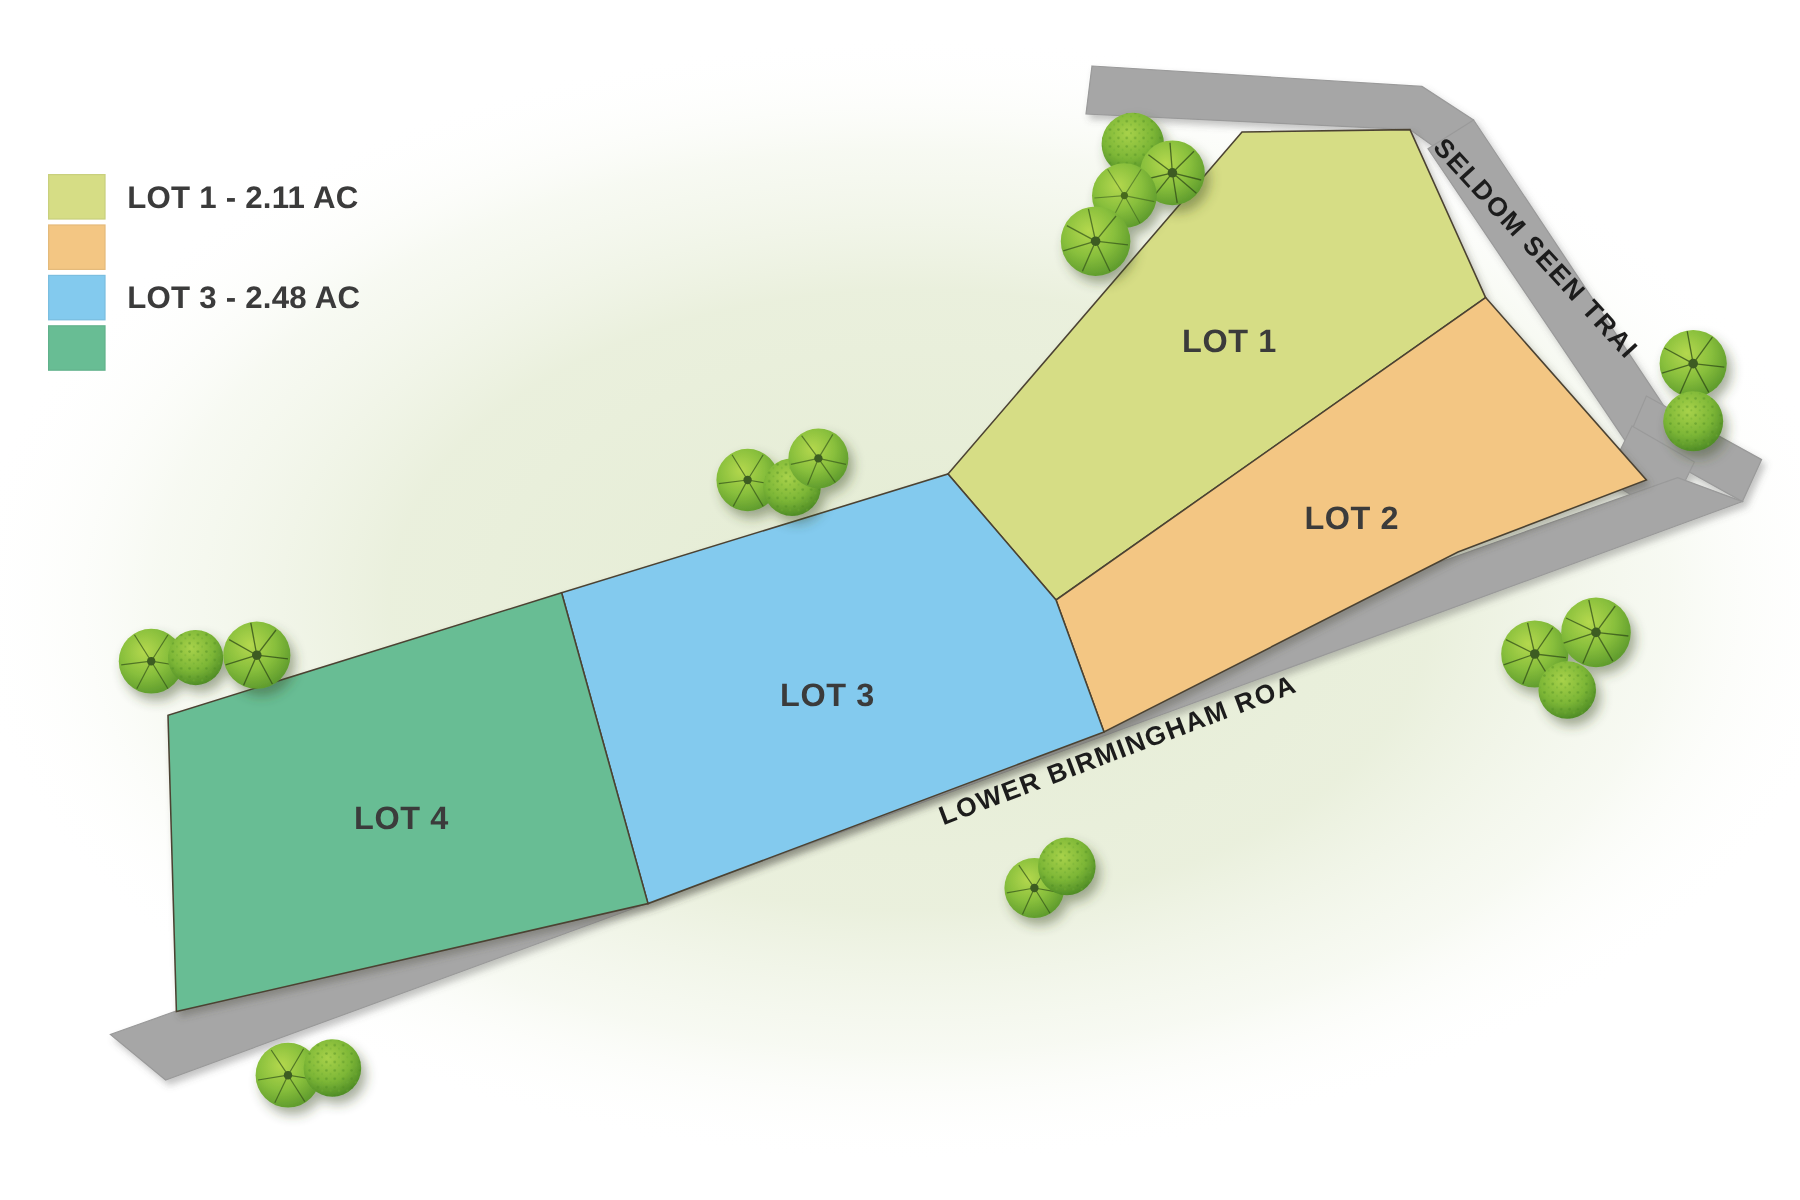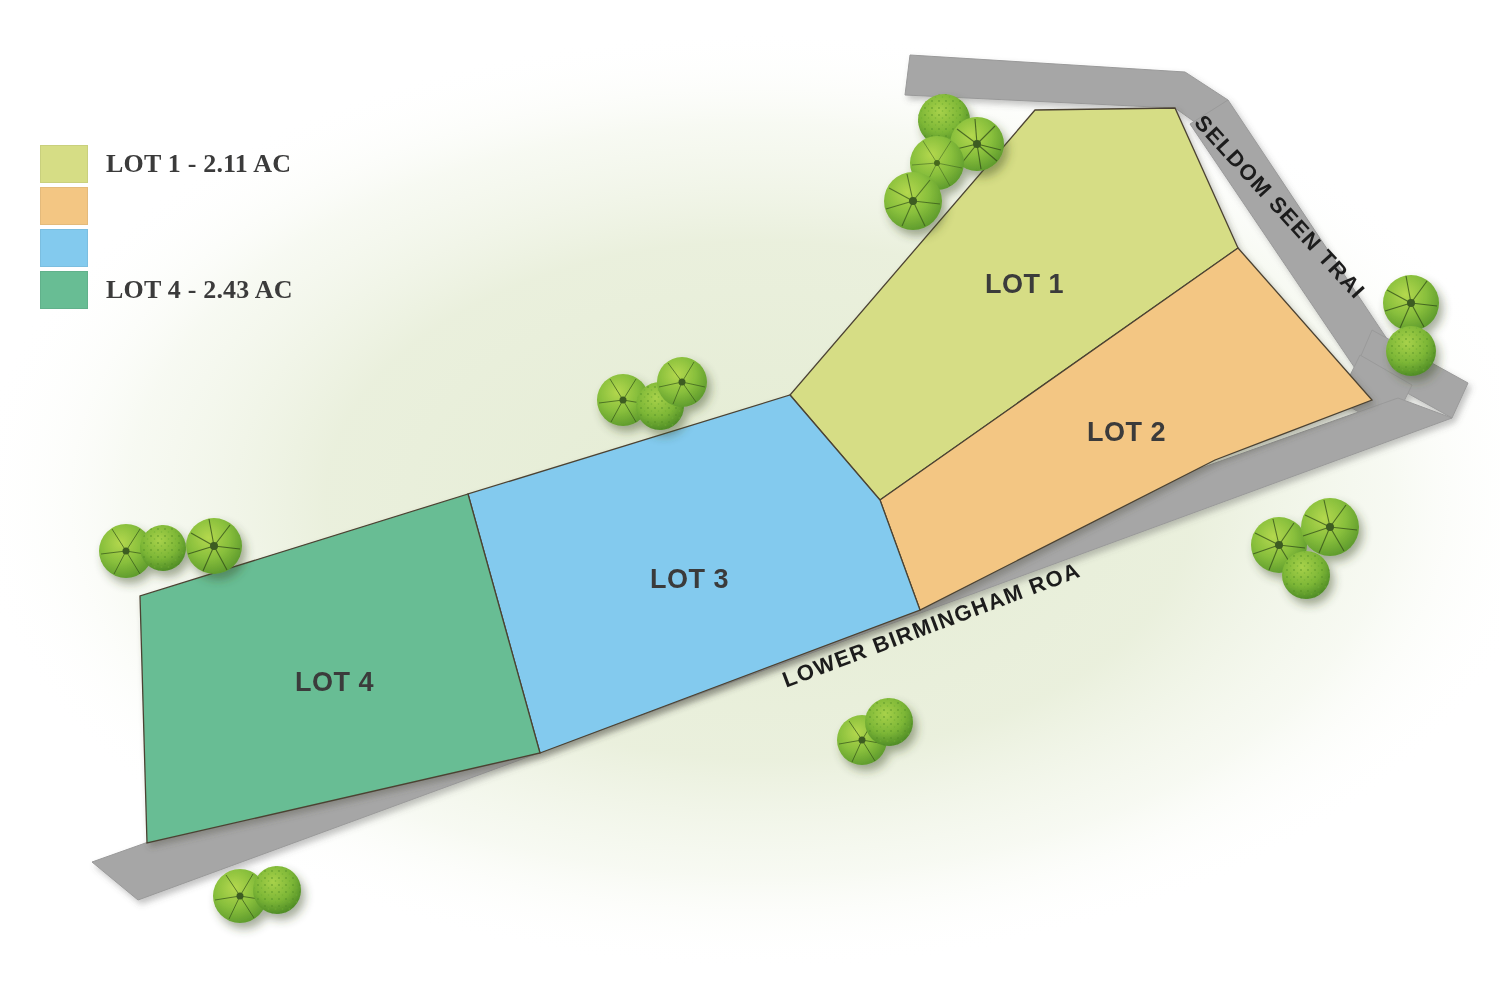--- a/index.html
+++ b/index.html
@@ -37,21 +37,21 @@
     height: 42px;
   }
   .legend-swatch {
     width: 46px;
     height: 36px;
     flex: 0 0 auto;
     border: 1px solid rgba(0,0,0,0.06);
   }
   .legend-label {
     margin-left: 18px;
-    font-family: Liberation Serif, serif;
+    font-family: Liberation Sans, sans-serif;
     font-weight: bold;
     font-size: 26px;
     letter-spacing: 0.2px;
     color: #3b3b3b;
     white-space: nowrap;
   }
   .lot-label {
     font-family: "Liberation Sans", sans-serif;
     font-weight: bold;
     font-size: 27px;
@@ -374,22 +374,22 @@
       <div class="legend-swatch" style="background:#d6dd85;"></div>
       <div class="legend-label">LOT 1 - 2.11 AC</div>
     </div>
 
     <div class="legend-row">
       <div class="legend-swatch" style="background:#f3c683;"></div>
     </div>
 
     <div class="legend-row">
       <div class="legend-swatch" style="background:#83caee;"></div>
+      <div class="legend-label">LOT 3 - 2.48 AC</div>
     </div>
 
     <div class="legend-row">
       <div class="legend-swatch" style="background:#68bd94;"></div>
-      <div class="legend-label">LOT 4 - 2.43 AC</div>
     </div>
 
   </div>
 
 </div>
 
 </body></html>

